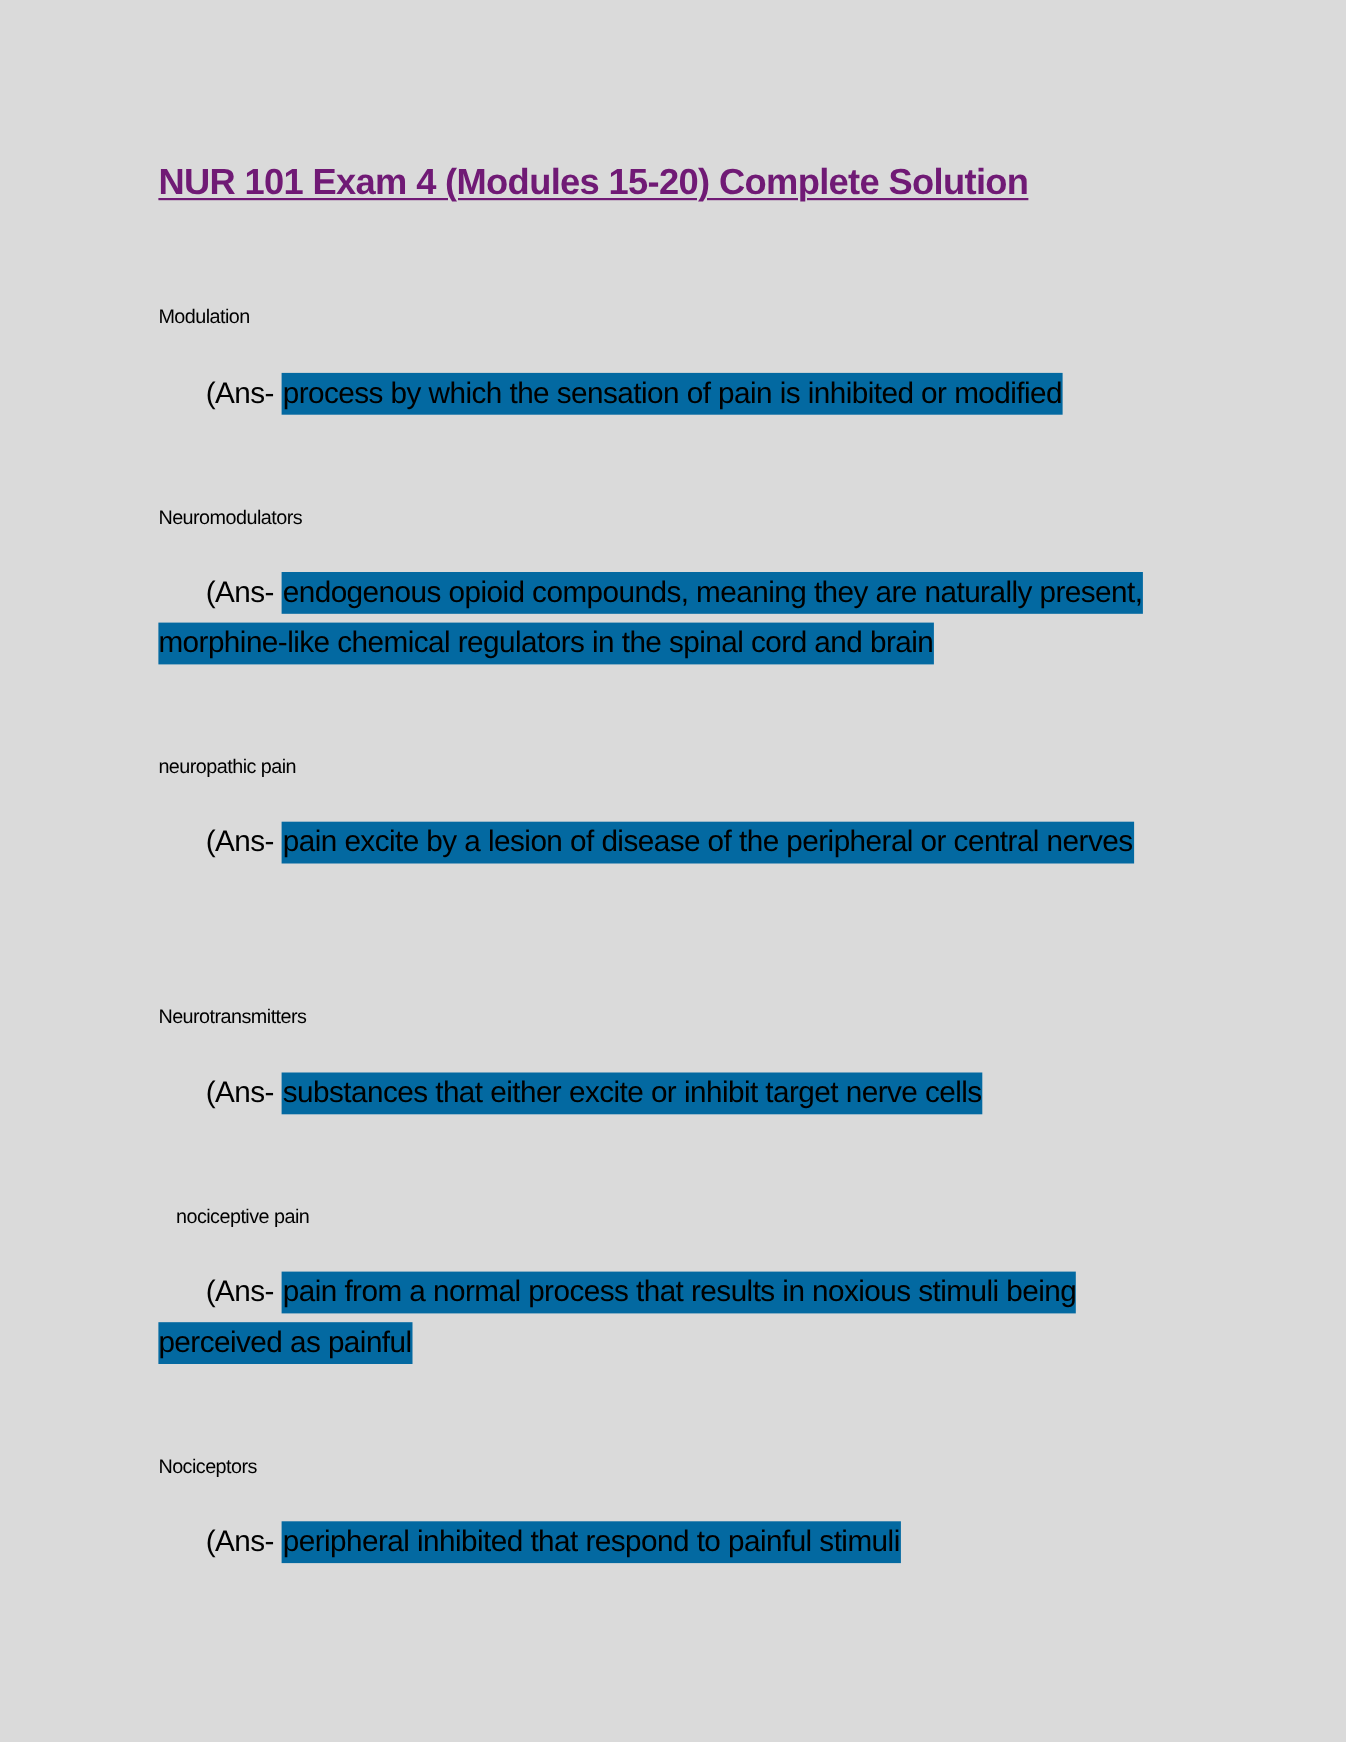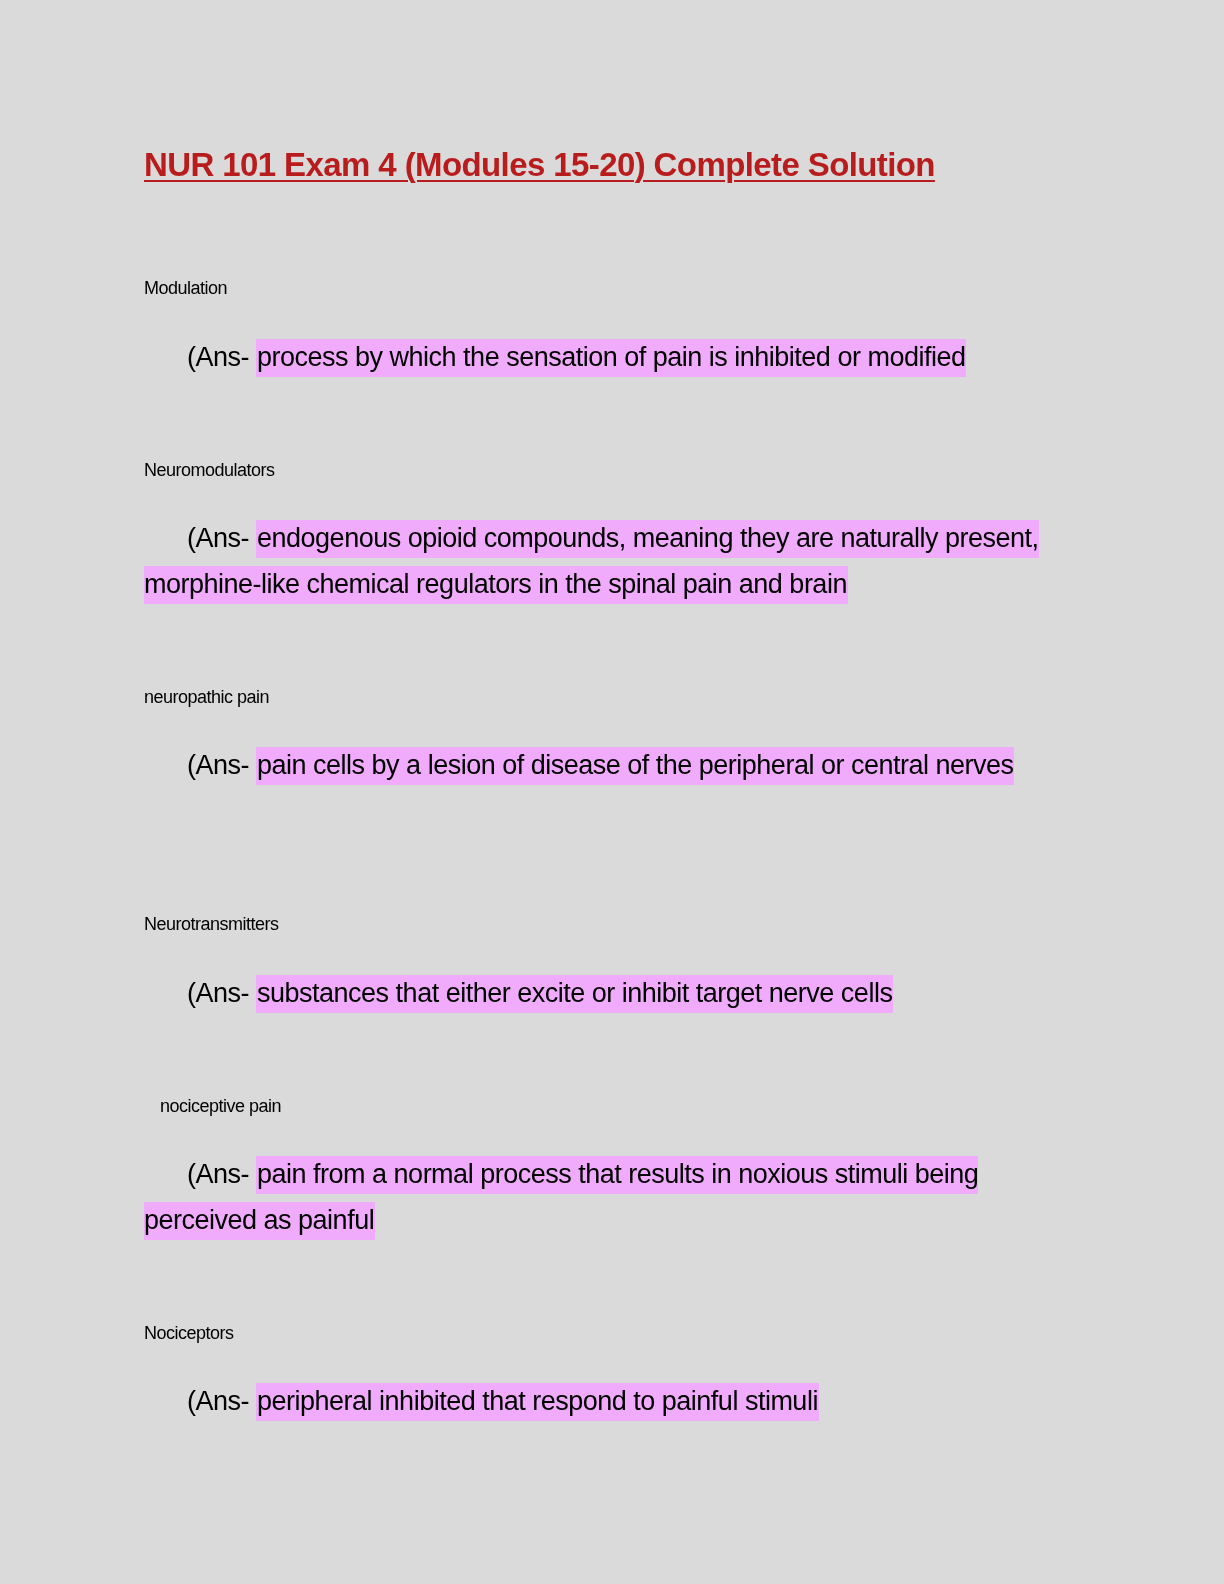--- a/index.html
+++ b/index.html
@@ -8,21 +8,21 @@
       background: #dadada;
       font-family: "Liberation Sans", sans-serif;
       color: #000;
       position: relative;
       overflow: hidden;
     }
     .title {
       position: absolute;
       left: 144px; top: 146px;
       font-size: 33px; font-weight: bold;
-      color: #b91c1c;
+      color: #701a75;
       text-decoration: underline;
       text-decoration-thickness: 2px;
       text-underline-offset: 4px;
       letter-spacing: -0.6px;
       white-space: nowrap;
     }
     .term {
       position: absolute;
       left: 144px;
       font-size: 18px;
@@ -32,46 +32,46 @@
     .ans {
       position: absolute;
       left: 144px;
       width: 930px;
       font-size: 27px;
       line-height: 46px;
       letter-spacing: -0.5px;
     }
     .ans .prefix { padding-left: 6px; margin-left: 37px; }
     .hl {
-      background: #f0abfc;
+      background: #0369a1;
       padding: 3px 1px 5px 1px;
     }
   </style>
 </head>
 <body>
 
 <div>
   <div class="title">NUR 101 Exam 4 (Modules 15-20) Complete Solution</div>
 
   <div class="term" style="top:278px;">Modulation</div>
   <div class="ans" style="top:334px;">
     <span class="prefix">(Ans-</span>
     <span class="hl">process by which the sensation of pain is inhibited or modified</span>
   </div>
 
   <div class="term" style="top:460px;">Neuromodulators</div>
   <div class="ans" style="top:515px;">
     <span class="prefix">(Ans-</span>
-    <span class="hl">endogenous opioid compounds, meaning they are naturally present, morphine-like chemical regulators in the spinal pain and brain</span>
+    <span class="hl">endogenous opioid compounds, meaning they are naturally present, morphine-like chemical regulators in the spinal cord and brain</span>
   </div>
 
   <div class="term" style="top:687px;">neuropathic pain</div>
   <div class="ans" style="top:742px;">
     <span class="prefix">(Ans-</span>
-    <span class="hl">pain cells by a lesion of disease of the peripheral or central nerves</span>
+    <span class="hl">pain excite by a lesion of disease of the peripheral or central nerves</span>
   </div>
 
   <div class="term" style="top:914px;">Neurotransmitters</div>
   <div class="ans" style="top:970px;">
     <span class="prefix">(Ans-</span>
     <span class="hl">substances that either excite or inhibit target nerve cells</span>
   </div>
 
   <div class="term" style="top:1096px;margin-left:16px;">nociceptive pain</div>
   <div class="ans" style="top:1151px;">

